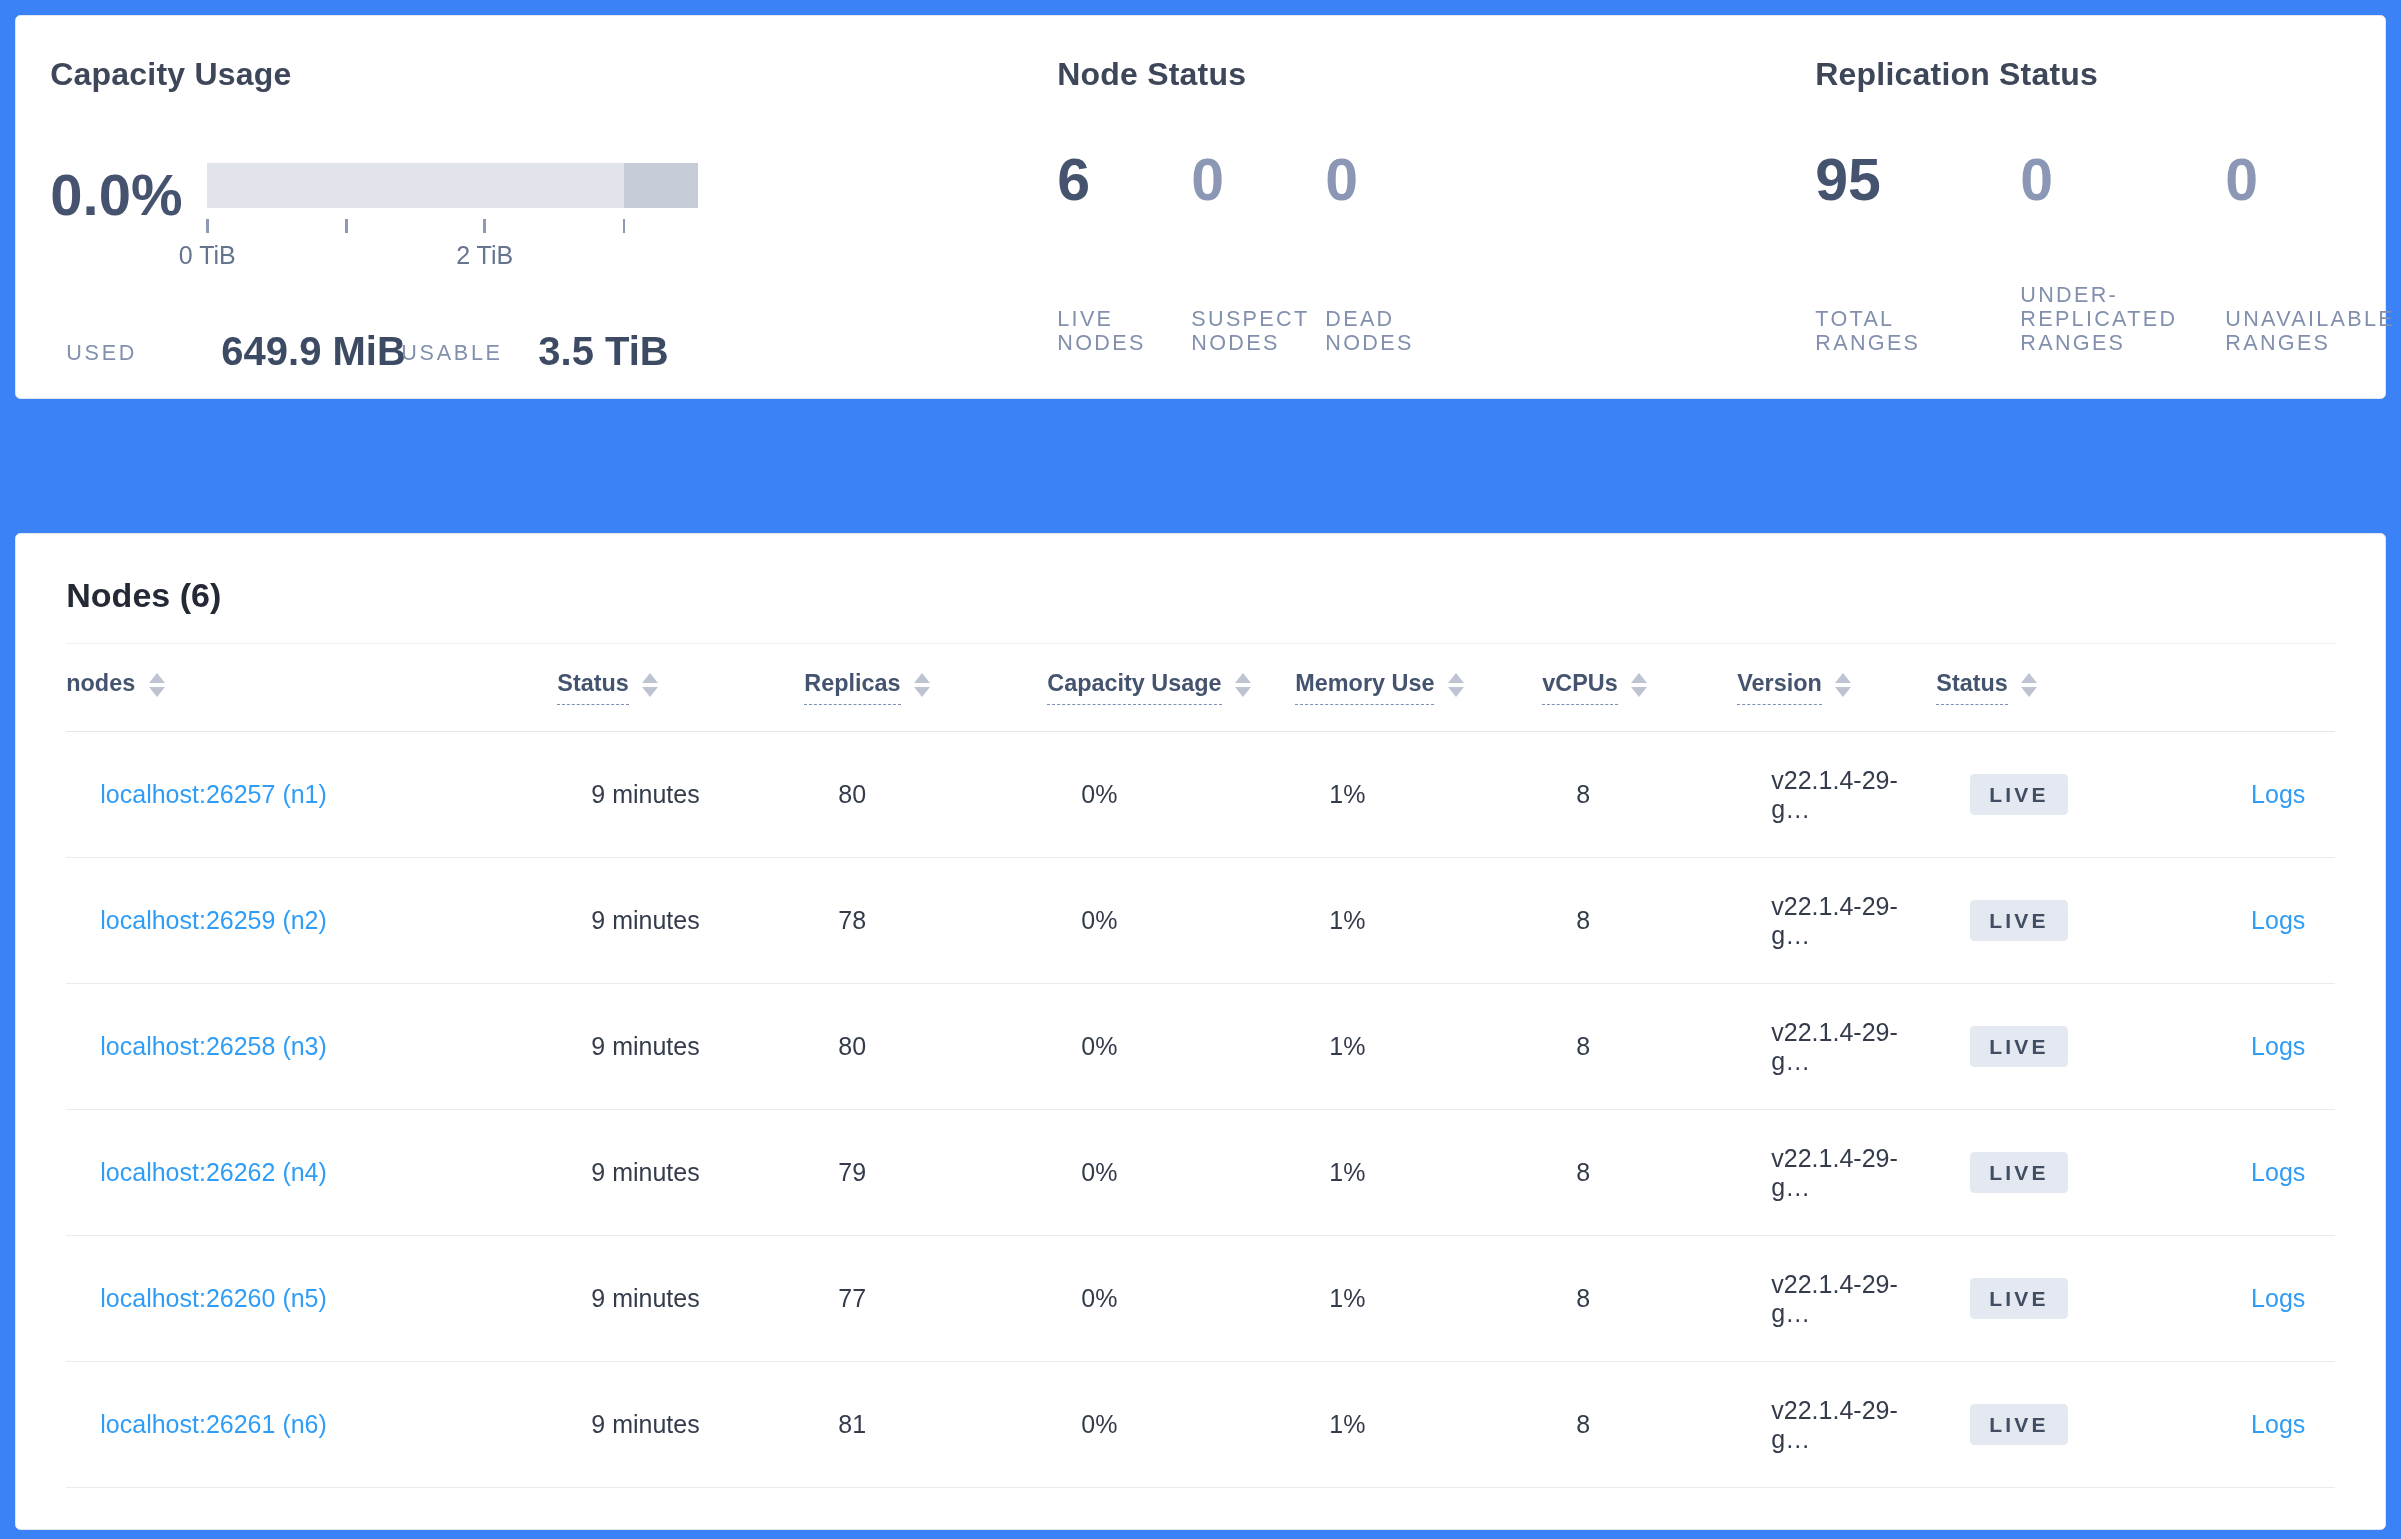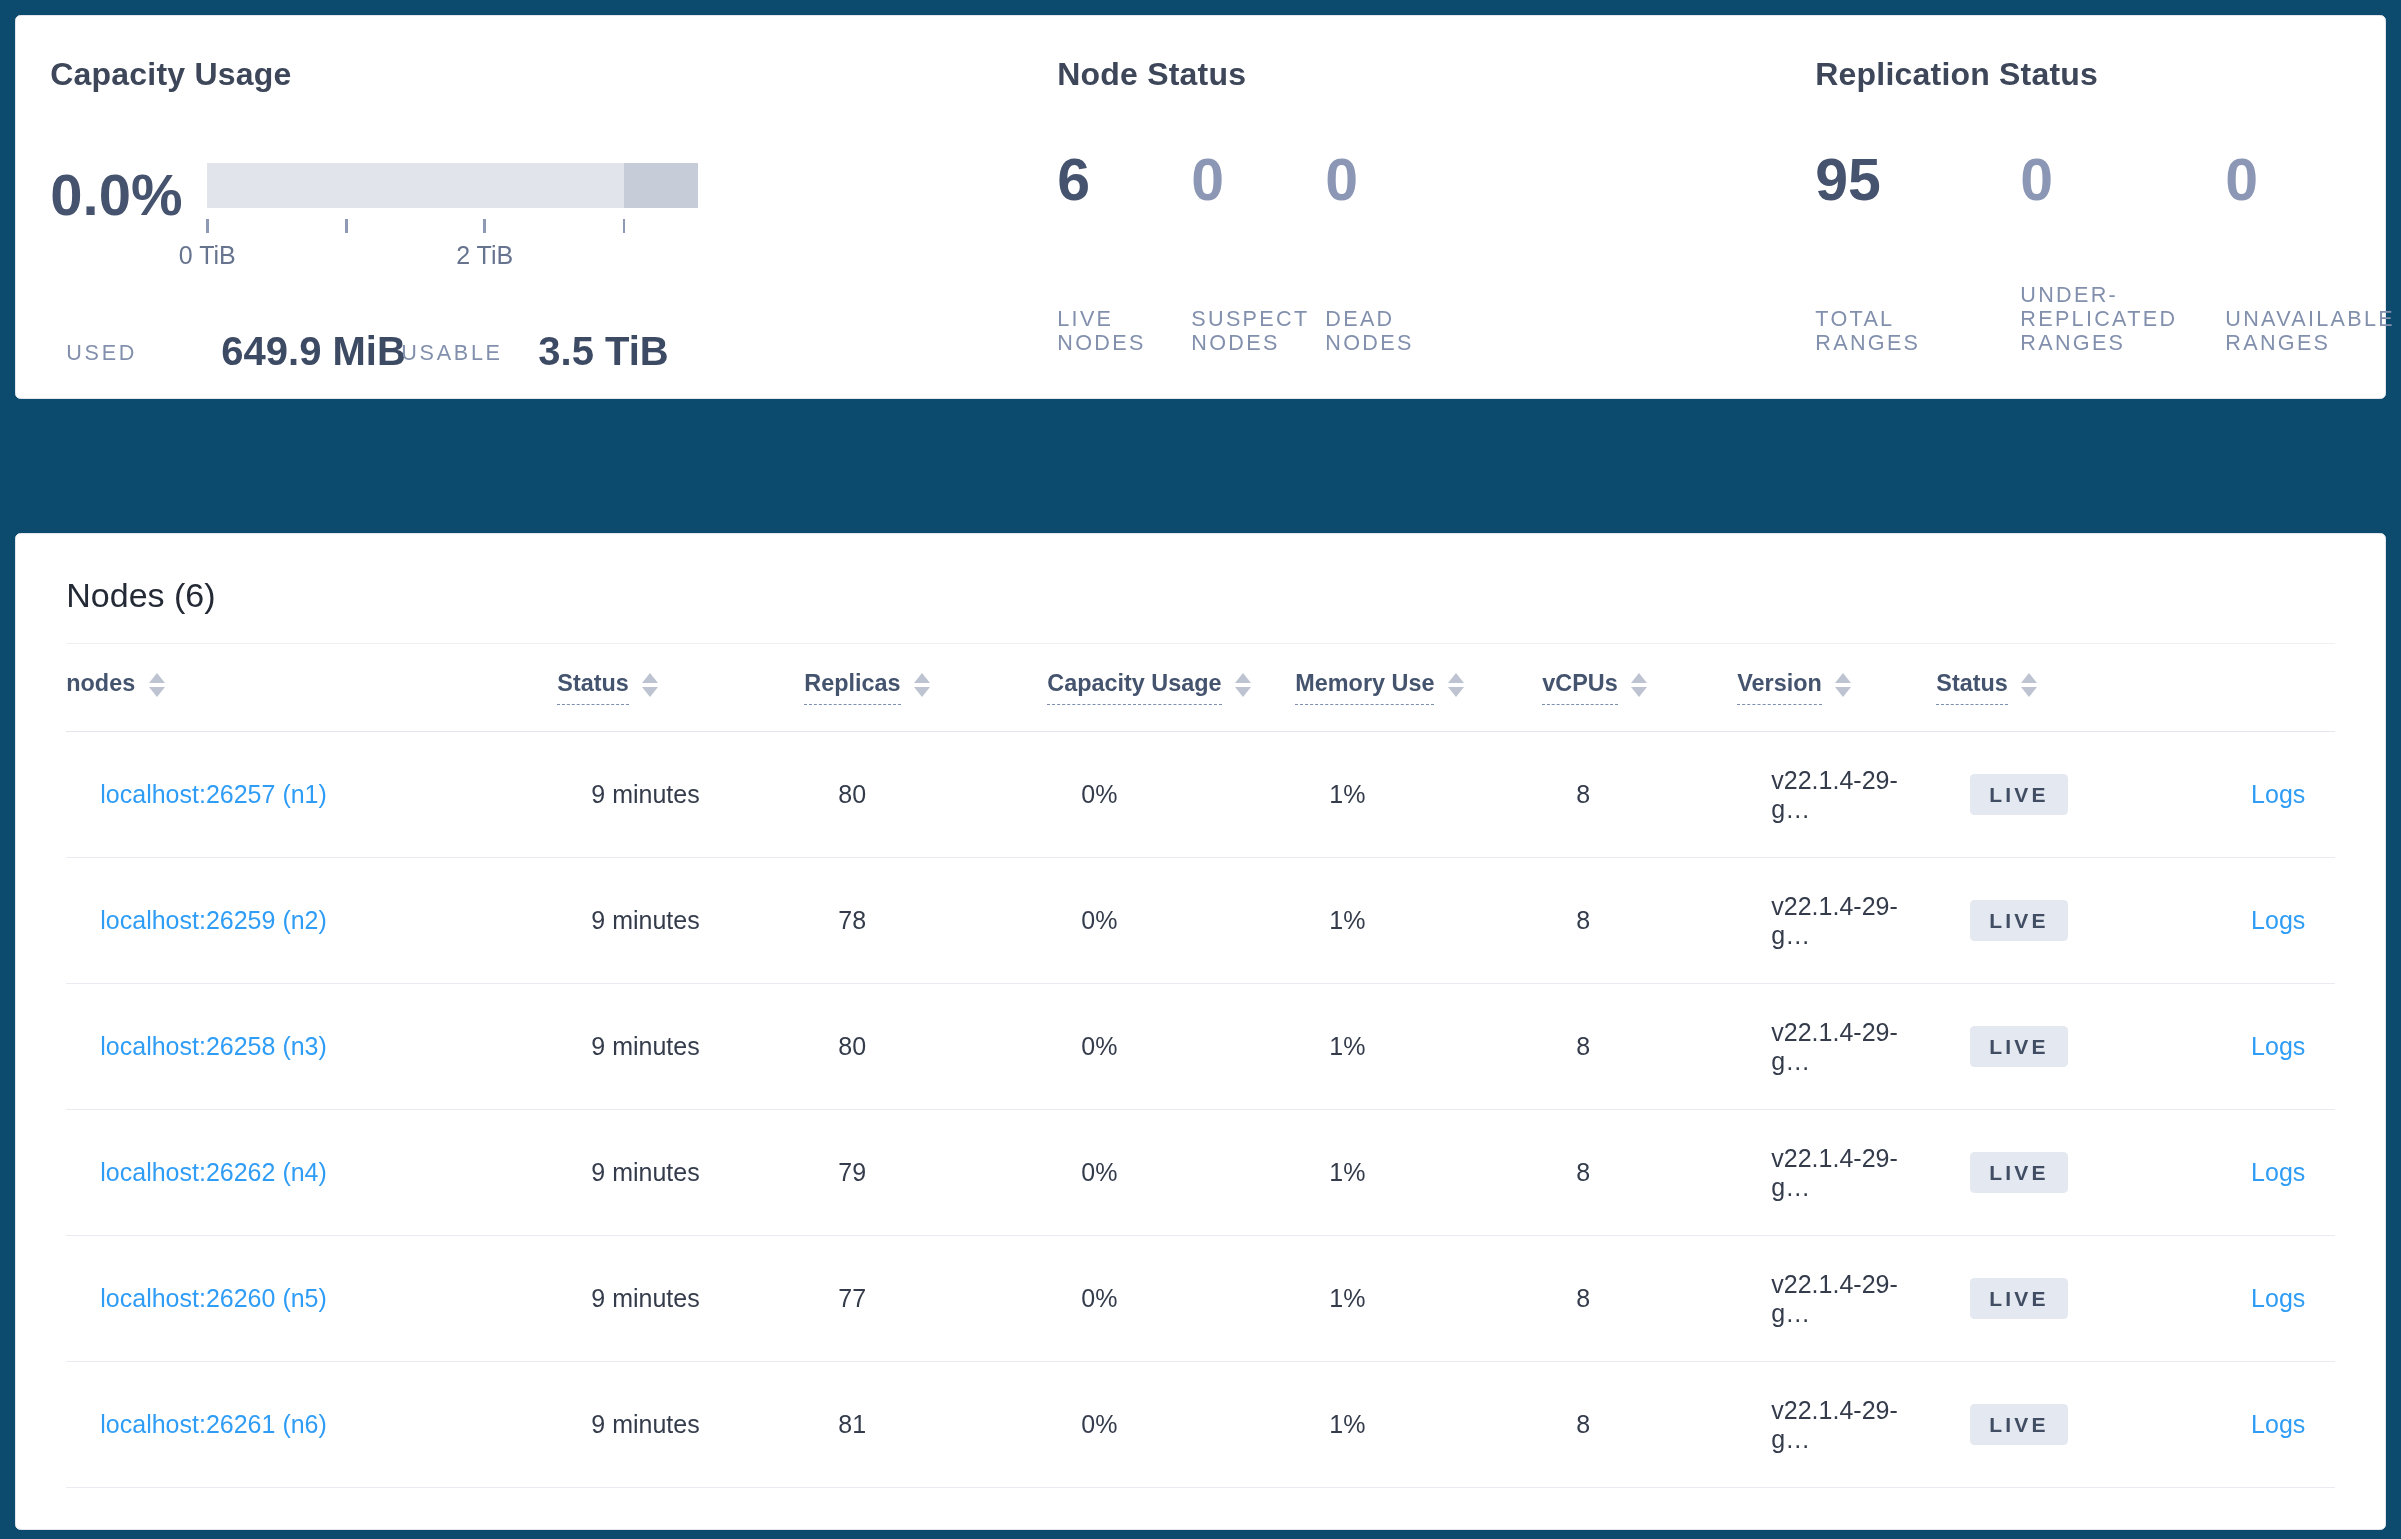--- a/index.html
+++ b/index.html
@@ -1,18 +1,18 @@
 <!DOCTYPE html>
 <html style="font-size:14.4px"><head>
 <meta charset="utf-8">
 <style>
   * { margin:0; padding:0; box-sizing:border-box; }
   html,body { margin:0; }
   body { font-family:"Liberation Sans", sans-serif; background:#f3f5f9; }
-  .page { position:relative; width:2401px; height:1540px; background:#0c4a6e; overflow:hidden; }
+  .page { position:relative; width:2401px; height:1540px; background:#3b82f6; overflow:hidden; }
 
   .card { position:absolute; background:#ffffff; border:0.9px solid #e2e5ec; border-radius:5.4px; }
 
   
   .top-card { left:15.3px; top:15.3px; width:2371px; height:384px; }
   .ptitle { position:absolute; top:40px; font-size:32px; font-weight:700; color:#3d4759; letter-spacing:0.2px; }
   .t-cap  { left:34px; }
   .t-node { left:1041px; }
   .t-repl { left:1799px; }
 
@@ -44,21 +44,21 @@
   
   .nodelist-bar { left:15.3px; top:442px; width:2371px; height:87px; display:flex; align-items:center; padding:0 50px; }
   .nodelist-link { display:inline-flex; align-items:center; cursor:pointer; }
   .nodelist-label { font-size:26px; font-weight:700; color:#0c54f2; }
   .caret { width:0; height:0; margin-left:41px; margin-top:3.6px;
            border-left:10.8px solid transparent; border-right:10.8px solid transparent;
            border-top:13.5px solid #0c54f2; }
 
   
   .nodes-card { left:15.3px; top:533px; width:2371px; height:997px; padding:0 50px; }
-  .nodes-heading { margin-top:42px; font-size:34px; font-weight:400; color:#242a35; }
+  .nodes-heading { margin-top:42px; font-size:34px; font-weight:700; color:#242a35; }
   .heading-divider { margin-top:28px; border-top:1.8px solid #eef0f4; }
 
   .thead, .trow { display:grid; grid-template-columns:491px 247px 243px 248px 247px 195px 199px 180px 1fr; align-items:center; }
   .thead { height:88px; border-bottom:1.8px solid #e4e6eb; }
   .th { display:flex; align-items:center; cursor:pointer; }
   .th-label { font-size:23.4px; font-weight:700; color:#44536e; padding-bottom:7.2px; border-bottom:1.8px solid transparent; }
   .th-label.dashed { border-bottom:1.8px dashed #7d8fb0; }
   .sort-icon { display:none; flex-direction:column; align-items:center; margin-left:13.5px; margin-bottom:5.4px; }
   .th.sortable .sort-icon { display:flex; }
   .tri-up { width:0; height:0; border-left:8px solid transparent; border-right:8px solid transparent; border-bottom:10.8px solid #bdc3d0; }

